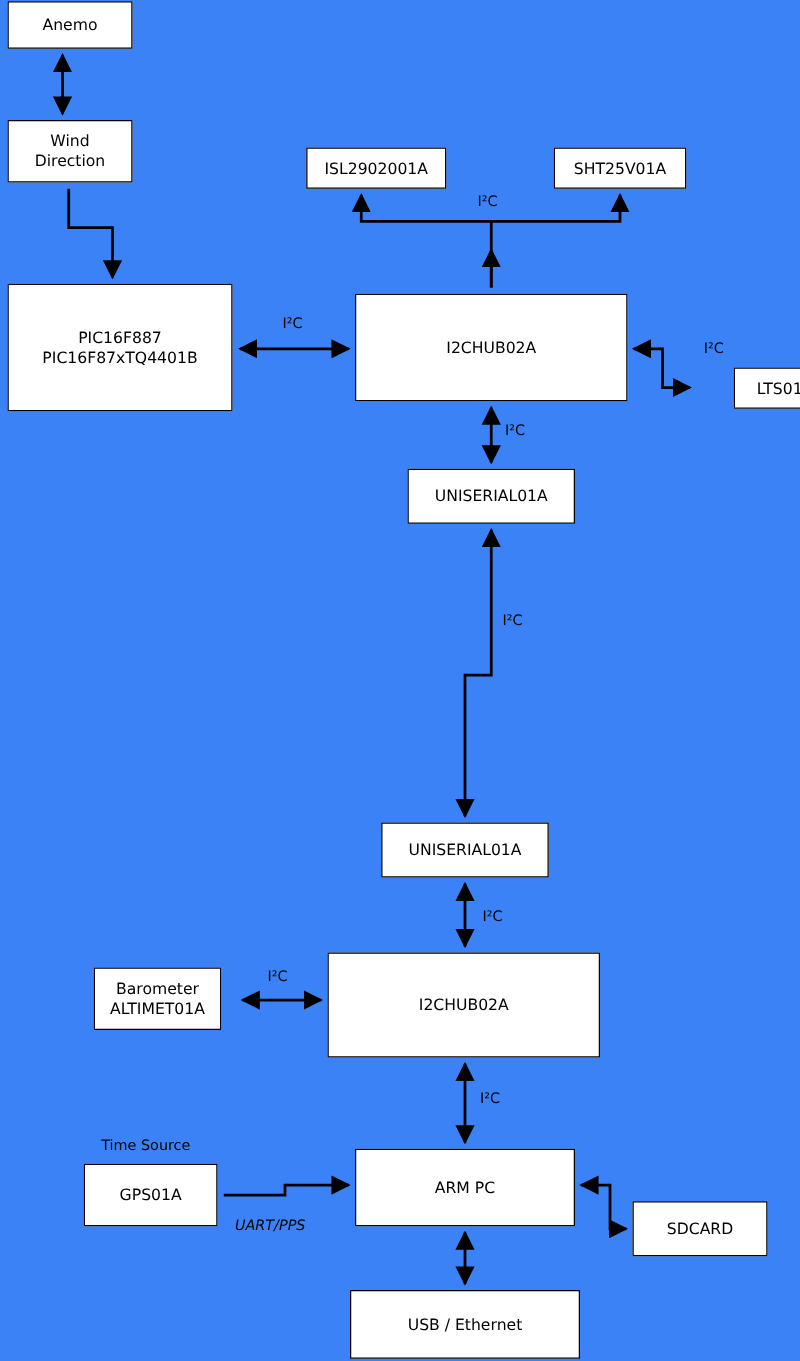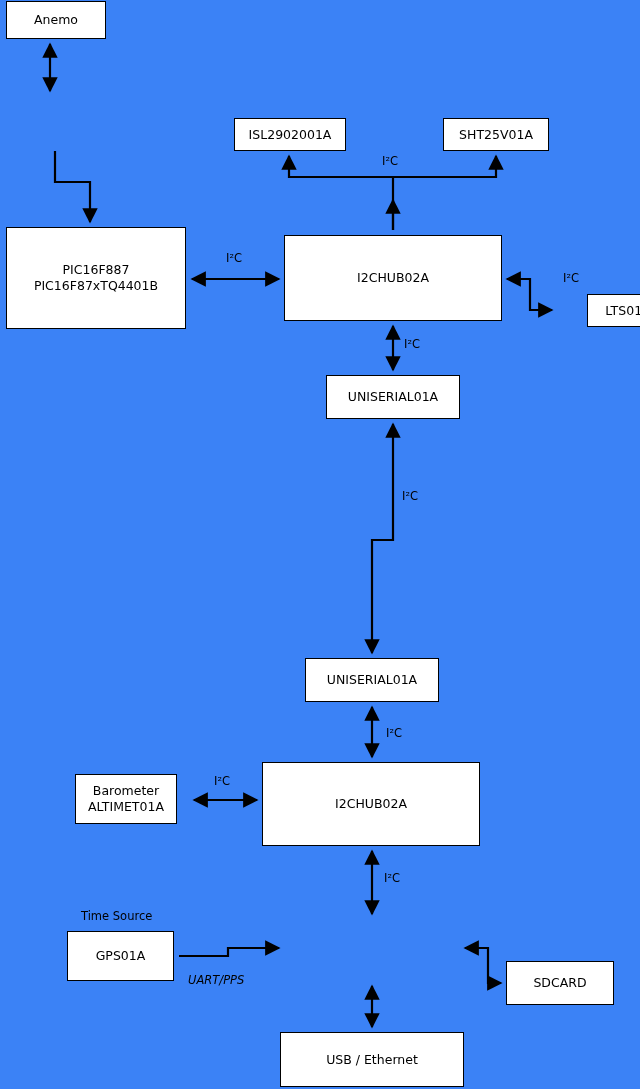--- a/index.html
+++ b/index.html
@@ -95,27 +95,31 @@
       <path d="M 465 948 L 488 948 L 488 983 L 501 983" marker-start="url(#ah)" marker-end="url(#ah)"></path>
 
       <line x1="372" y1="986" x2="372" y2="1027" marker-start="url(#ah)" marker-end="url(#ah)"></line>
     </g>
   </svg>
 
   <div class="node" style="left:6px;  top:1px;   width:100px; height:38px;">
     <span class="lines">Anemo</span>
   </div>
 
+  <div class="node" style="left:6px;  top:96px;  width:100px; height:50px;">
+    <span class="lines">Wind
+Direction</span>
+  </div>
 
   <div class="node" style="left:6px;  top:227px; width:180px; height:102px;">
     <span class="lines">PIC16F887
 PIC16F87xTQ4401B</span>
   </div>
 
-  <div class="node" style="left:234px; top:118px; width:112px; height:33px;">
+  <div class="node" style="left:245px; top:118px; width:112px; height:33px;">
     <span class="lines">ISL2902001A</span>
   </div>
 
   <div class="node" style="left:443px; top:118px; width:106px; height:33px;">
     <span class="lines">SHT25V01A</span>
   </div>
 
   <div class="node" style="left:284px; top:235px; width:218px; height:86px;">
     <span class="lines">I2CHUB02A</span>
   </div>
@@ -134,20 +138,23 @@
 
   <div class="node" style="left:262px; top:762px; width:218px; height:84px;">
     <span class="lines">I2CHUB02A</span>
   </div>
 
   <div class="node" style="left:75px; top:774px; width:102px; height:50px;">
     <span class="lines">Barometer
 ALTIMET01A</span>
   </div>
 
+  <div class="node" style="left:284px; top:919px; width:176px; height:62px;">
+    <span class="lines">ARM PC</span>
+  </div>
 
   <div class="node" style="left:67px; top:931px; width:107px; height:50px;">
     <span class="lines">GPS01A</span>
   </div>
 
   <div class="node" style="left:506px; top:961px; width:108px; height:44px;">
     <span class="lines">SDCARD</span>
   </div>
 
   <div class="node" style="left:280px; top:1032px; width:184px; height:55px;align-items:center;">

